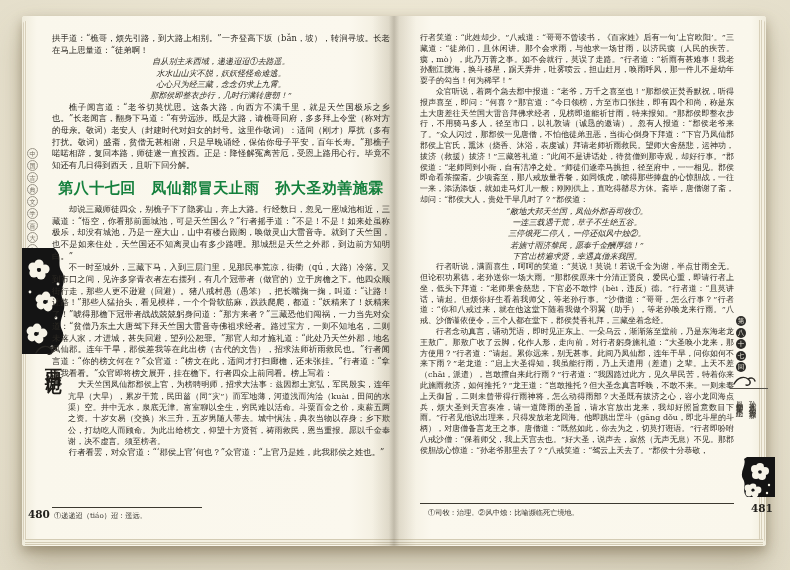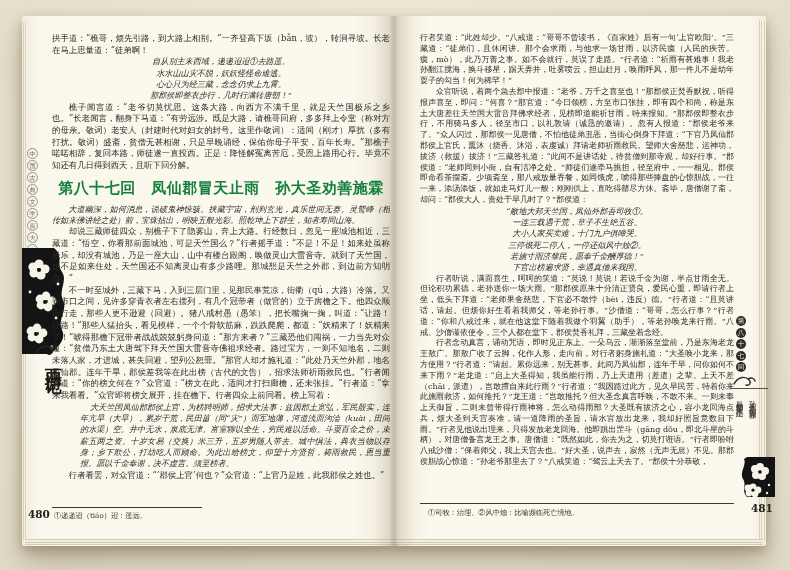--- a/index.html
+++ b/index.html
@@ -32,21 +32,21 @@
   .textcol-right{left:398px;top:17px;width:314px;height:468px;}
   .textcol p{margin:0;text-align:justify;text-indent:2em;}
   .textcol-left p{font-size:8.4px;line-height:11.7px;}
   .textcol-right p{font-size:8px;line-height:10.8px;}
   p.cont{text-indent:0;}
   .poem{font-style:italic;text-align:center;}
   .poem div{font-size:8.1px;line-height:11.3px;}
   .chapter{margin:7px 0 6px;text-align:center;font-family:"DejaVu Sans","Liberation Sans",sans-serif;
     font-weight:bold;font-size:15px;letter-spacing:.5px;color:#15803d;}
   p.verse{font-style:italic;font-size:8.1px;line-height:11.2px;}
-  p.notice{font-style:italic;font-size:8.1px;line-height:11.3px;margin-left:28px;text-indent:10px;}
+  p.notice{font-size:8.1px;line-height:11.3px;margin-left:16px;text-indent:10px;}
 
   .rule{position:absolute;height:1px;background:#3c3930;}
   .rule-left{left:30px;top:491px;width:150px;}
   .rule-right{left:398px;top:487px;width:314px;}
   .footnote{position:absolute;font-size:7.2px;color:#35332d;}
   .footnote-left{left:32px;top:495px;}
   .footnote-right{left:406px;top:492px;}
   .pagenum{position:absolute;font-weight:bold;font-size:10.5px;color:#23211d;}
   .pagenum-left{left:6px;top:492px;}
   .pagenum-right{left:729px;top:486px;}
@@ -141,36 +141,34 @@
     <div class="textcol textcol-left">
       <p class="cont">拱手道：“樵哥，烦先引路，到大路上相别。”一齐登高下坂（bǎn，坡），转涧寻坡。长老在马上思量道：“徒弟啊！</p>
       <div class="poem">
         <div>自从别主来西域，递递迢迢①去路遥。</div>
         <div>水水山山灾不脱，妖妖怪怪命难逃。</div>
         <div>心心只为经三藏，念念仍求上九霄。</div>
         <div>那郡侯即整衣步行，几时行满转唐朝！”</div>
       </div>
       <p>樵子闻言道：“老爷切莫忧思。这条大路，向西方不满千里，就是天竺国极乐之乡也。”长老闻言，翻身下马道：“有劳远涉。既是大路，请樵哥回府，多多拜上令堂（称对方的母亲。敬词）老安人（封建时代对妇女的封号。这里作敬词）：适间（刚才）厚扰（多有打扰。敬词）盛斋，贫僧无甚相谢，只是早晚诵经，保佑你母子平安，百年长寿。”那樵子喏喏相辞，复回本路，师徒遂一直投西。正是：降怪解冤离苦厄，受恩上路用心行。毕竟不知还有几日得到西天，且听下回分解。</p>
       <div class="chapter">第八十七回　凤仙郡冒天止雨　孙大圣劝善施霖</div>
-      <p class="verse">大道幽深，如何消息，说破鬼神惊骇。挟藏宇宙，剖判玄光，真乐世间无赛。灵鹫峰（相传如来佛讲经之处）前，宝珠拈出，明映五般光彩。照乾坤上下群生，知者寿同山海。</p>
       <p>却说三藏师徒四众，别樵子下了隐雾山，奔上大路。行经数日，忽见一座城池相近，三藏道：“悟空，你看那前面城池，可是天竺国么？”行者摇手道：“不是！不是！如来处虽称极乐，却没有城池，乃是一座大山，山中有楼台殿阁，唤做灵山大雷音寺。就到了天竺国，也不是如来住处，天竺国还不知离灵山有多少路哩。那城想是天竺之外郡，到边前方知明白。”</p>
       <p>不一时至城外，三藏下马，入到三层门里，见那民事荒凉，街衢（qú，大路）冷落。又到市口之间，见许多穿青衣者左右摆列，有几个冠带者（做官的）立于房檐之下。他四众顺街行走，那些人更不逊避（回避）。猪八戒村愚（愚笨），把长嘴掬一掬，叫道：“让路！让路！”那些人猛抬头，看见模样，一个个骨软筋麻，跌跌爬爬，都道：“妖精来了！妖精来了！”唬得那檐下冠带者战战兢兢躬身问道：“那方来者？”三藏恐他们闯祸，一力当先对众道：“贫僧乃东土大唐驾下拜天竺国大雷音寺佛祖求经者。路过宝方，一则不知地名，二则未落人家，才进城，甚失回避，望列公恕罪。”那官人却才施礼道：“此处乃天竺外郡，地名凤仙郡。连年干旱，郡侯差我等在此出榜（古代的文告），招求法师祈雨救民也。”行者闻言道：“你的榜文何在？”众官道：“榜文在此，适间才打扫廊檐，还未张挂。”行者道：“拿来我看看。”众官即将榜文展开，挂在檐下。行者四众上前同看。榜上写着：</p>
       <p class="notice">大天竺国凤仙郡郡侯上官，为榜聘明师，招求大法事：兹因郡土宽弘，军民殷实，连年亢旱（大旱），累岁干荒，民田菑（同“灾”）而军地薄，河道浅而沟浍（kuài，田间的水渠）空。井中无水，泉底无津。富室聊以全生，穷民难以活命。斗粟百金之价，束薪五两之资。十岁女易（交换）米三升，五岁男随人带去。城中惧法，典衣当物以存身；乡下欺公，打劫吃人而顾命。为此出给榜文，仰望十方贤哲，祷雨救民，恩当重报。愿以千金奉谢，决不虚言。须至榜者。</p>
       <p>行者看罢，对众官道：“‘郡侯上官’何也？”众官道：“上官乃是姓，此我郡侯之姓也。”</p>
     </div>
     <div class="rule rule-left"></div>
     <div class="footnote footnote-left">①递递迢（tiáo）迢：遥远。</div>
 
     <div class="textcol textcol-right">
       <p class="cont">行者笑道：“此姓却少。”八戒道：“哥哥不曾读书，《百家姓》后有一句‘上官欧阳’。”三藏道：“徒弟们，且休闲讲。那个会求雨，与他求一场甘雨，以济民瘼（人民的疾苦。瘼，mò），此乃万善之事。如不会就行，莫误了走路。”行者道：“祈雨有甚难事！我老孙翻江搅海，换斗移星，踢天弄井，吐雾喷云，担山赶月，唤雨呼风，那一件儿不是幼年耍子的勾当！何为稀罕！”</p>
       <p>众官听说，着两个急去郡中报道：“老爷，万千之喜至也！”那郡侯正焚香默祝，听得报声喜至，即问：“何喜？”那官道：“今日领榜，方至市口张挂，即有四个和尚，称是东土大唐差往天竺国大雷音拜佛求经者，见榜即道能祈甘雨，特来报知。”那郡侯即整衣步行，不用骑马多人，径至市口，以礼敦请（诚恳的邀请）。忽有人报道：“郡侯老爷来了。”众人闪过，那郡侯一见唐僧，不怕他徒弟丑恶，当街心倒身下拜道：“下官乃凤仙郡郡侯上官氏，熏沐（烧香、沐浴，表虔诚）拜请老师祈雨救民。望师大舍慈悲，运神功，拔济（救援）拔济！”三藏答礼道：“此间不是讲话处，待贫僧到那寺观，却好行事。”郡侯道：“老师同到小衙，自有洁净之处。”师徒们遂牵马挑担，径至府中，一一相见。郡侯即命看茶摆斋。少顷斋至，那八戒放量吞餐，如同饿虎，唬得那些捧盘的心惊胆战，一往一来，添汤添饭，就如走马灯儿一般；刚刚供上，直吃得罄尽方休。斋毕，唐僧谢了斋，却问：“郡侯大人，贵处干旱几时了？”郡侯道：</p>
       <div class="poem">
         <div>“敝地大邦天竺国，凤仙外郡吾司牧①。</div>
         <div>一连三载遇干荒，草子不生绝五谷。</div>
-        <div>大小人家买卖难，十门九户俱啼哭。</div>
         <div>三停饿死二停人，一停还似风中烛②。</div>
         <div>若施寸雨济黎民，愿奉千金酬厚德！”</div>
         <div>下官出榜遍求贤，幸遇真僧来我国。</div>
       </div>
       <p>行者听说，满面喜生，呵呵的笑道：“莫说！莫说！若说千金为谢，半点甘雨全无。但论积功累德，老孙送你一场大雨。”那郡侯原来十分清正贤良，爱民心重，即请行者上坐，低头下拜道：“老师果舍慈悲，下官必不敢悖（bèi，违反）德。”行者道：“且莫讲话，请起。但烦你好生看着我师父，等老孙行事。”沙僧道：“哥哥，怎么行事？”行者道：“你和八戒过来，就在他这堂下随着我做个羽翼（助手），等老孙唤龙来行雨。”八戒、沙僧谨依使令，三个人都在堂下，郡侯焚香礼拜，三藏坐着念经。</p>
       <p>行者念动真言，诵动咒语，即时见正东上、一朵乌云，渐渐落至堂前，乃是东海老龙王敖广。那敖广收了云脚，化作人形，走向前，对行者躬身施礼道：“大圣唤小龙来，那方使用？”行者道：“请起。累你远来，别无甚事。此间乃凤仙郡，连年干旱，问你如何不来下雨？”老龙道：“启上大圣得知，我虽能行雨，乃上天遣用（差遣）之辈。上天不差（chāi，派遣），岂敢擅自来此行雨？”行者道：“我因路过此方，见久旱民苦，特着你来此施雨救济，如何推托？”龙王道：“岂敢推托？但大圣念真言呼唤，不敢不来。一则未奉上天御旨，二则未曾带得行雨神将，怎么动得雨部？大圣既有拔济之心，容小龙回海点兵，烦大圣到天宫奏准，请一道降雨的圣旨，请水官放出龙来，我却好照旨意数目下雨。”行者见他说出理来，只得发放老龙回海。他即跳出罡斗（gāng dǒu，即北斗星的斗柄），对唐僧备言龙王之事。唐僧道：“既然如此，你去为之，切莫打诳语。”行者即吩咐八戒沙僧：“保着师父，我上天宫去也。”好大圣，说声去，寂然（无声无息）不见。那郡侯胆战心惊道：“孙老爷那里去了？”八戒笑道：“驾云上天去了。”郡侯十分恭敬，</p>
     </div>
     <div class="rule rule-right"></div>
     <div class="footnote footnote-right">①司牧：治理。②风中烛：比喻濒临死亡境地。</div>
 

